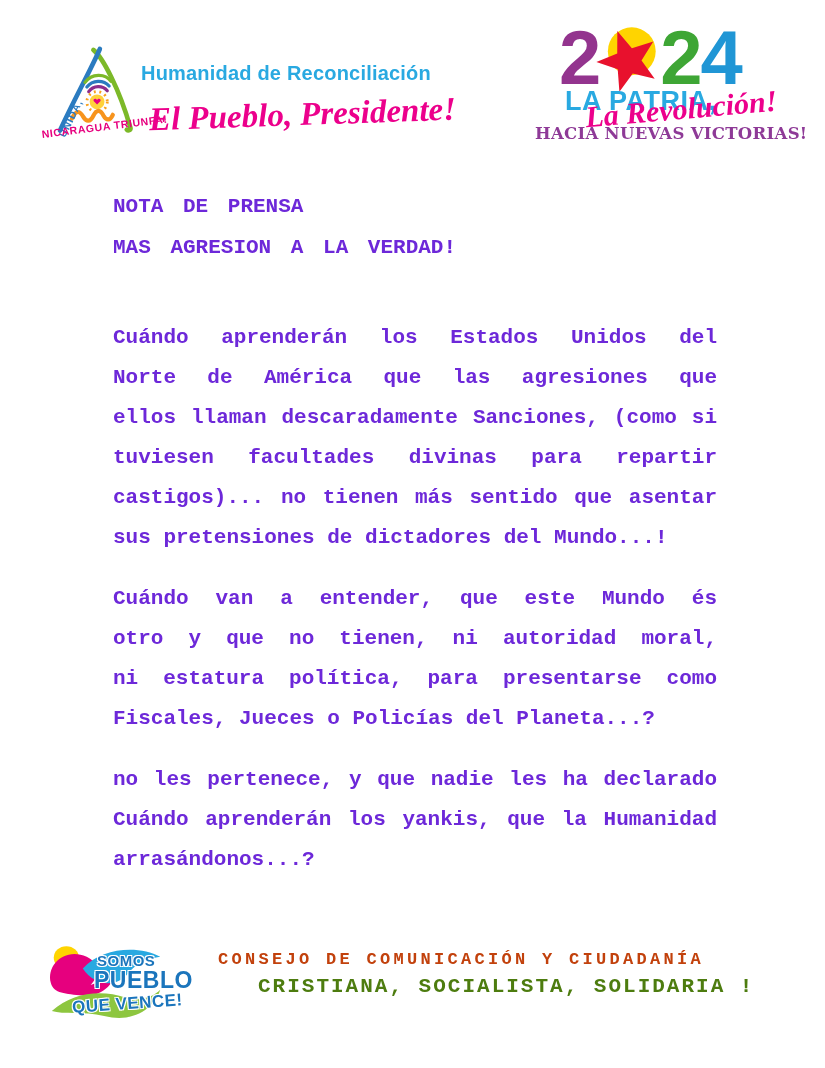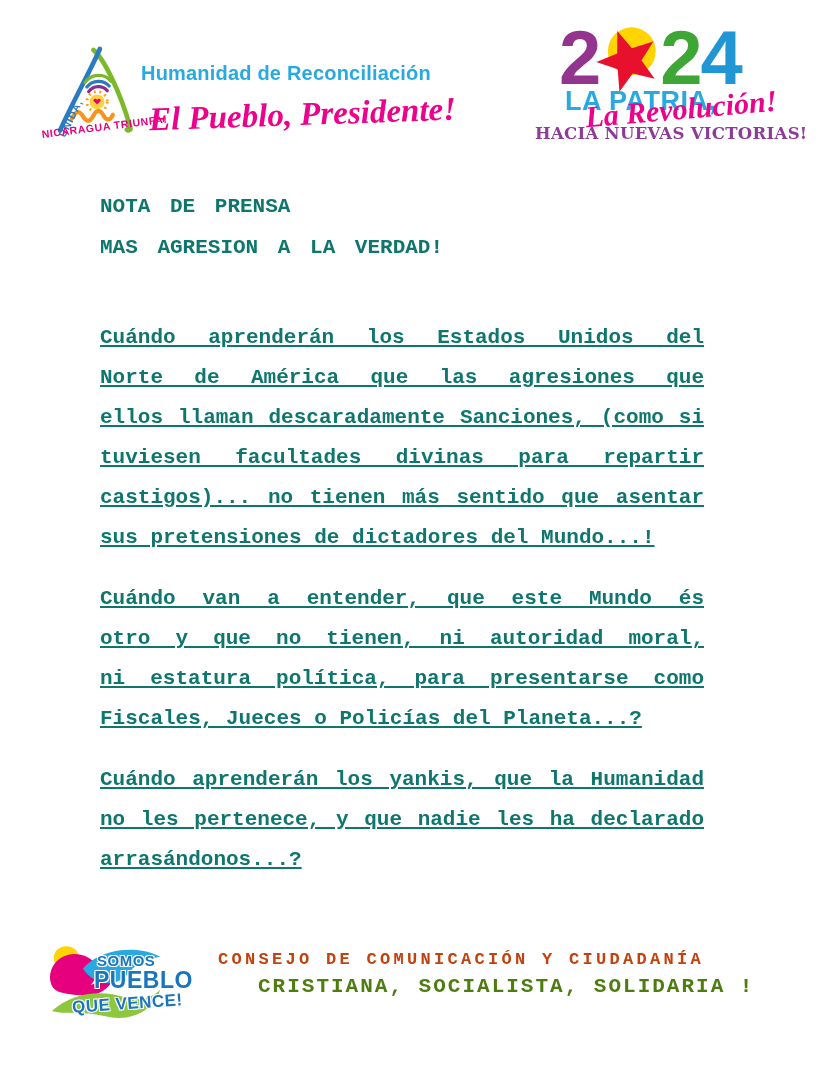--- a/index.html
+++ b/index.html
@@ -62,29 +62,29 @@
     color: #EC008C; transform: rotate(-5deg); white-space: nowrap;
   }
   .hacia {
     position: absolute; left: 2px; top: 100px;
     font: 700 16.5px "DejaVu Serif", serif;
     color: #8E3A97; letter-spacing: 0.3px; white-space: nowrap;
   }
 
   
   .body-text {
-    position: absolute; left: 100px; top: 186px; width: 604px;
-    color: #0f766e;
+    position: absolute; left: 113px; top: 186px; width: 604px;
+    color: #6d28d9;
   }
   .title { margin-bottom: 50px; }
   .tl {
     font: 700 21px "Liberation Mono", "DejaVu Sans Mono", monospace;
     line-height: 41px; word-spacing: 7px; white-space: nowrap;
   }
-  .paragraph { margin-bottom: 21px; text-decoration: underline; }
+  .paragraph { margin-bottom: 21px; }
   .pline {
     font: 700 21px "Liberation Mono", "DejaVu Sans Mono", monospace;
     line-height: 40px;
     text-align: justify;
     text-align-last: justify;
     -moz-text-align-last: justify;
   }
   .pline.last { text-align-last: left; -moz-text-align-last: left; }
 
   
@@ -163,22 +163,22 @@
           <div class="pline">castigos)... no tienen más sentido que asentar</div>
           <div class="pline last">sus pretensiones de dictadores del Mundo...!</div>
         </div>
         <div class="paragraph">
           <div class="pline">Cuándo van a entender, que este Mundo és</div>
           <div class="pline">otro y que no tienen, ni autoridad moral,</div>
           <div class="pline">ni estatura política, para presentarse como</div>
           <div class="pline last">Fiscales, Jueces o Policías del Planeta...?</div>
         </div>
         <div class="paragraph">
+          <div class="pline">no les pertenece, y que nadie les ha declarado</div>
           <div class="pline">Cuándo aprenderán los yankis, que la Humanidad</div>
-          <div class="pline">no les pertenece, y que nadie les ha declarado</div>
           <div class="pline last">arrasándonos...?</div>
         </div>
       </div>
   </main>
 
   <div class="fl">
     <svg viewBox="0 0 160 95" aria-hidden="true">
       <ellipse cx="21" cy="21" rx="13" ry="12" fill="#FFD400"></ellipse>
       <path d="M5 47 C 0 28, 20 10, 42 20 C 55 26, 56 40, 46 49 C 58 46, 68 38, 74 28 C 72 48, 58 62, 38 60 C 20 58, 8 58, 5 47 Z" fill="#E6007E"></path>
       <path d="M38 32 C 58 10, 96 8, 118 20 C 102 22, 92 28, 84 38 C 72 52, 50 50, 38 32 Z" fill="#29A9E1"></path>

